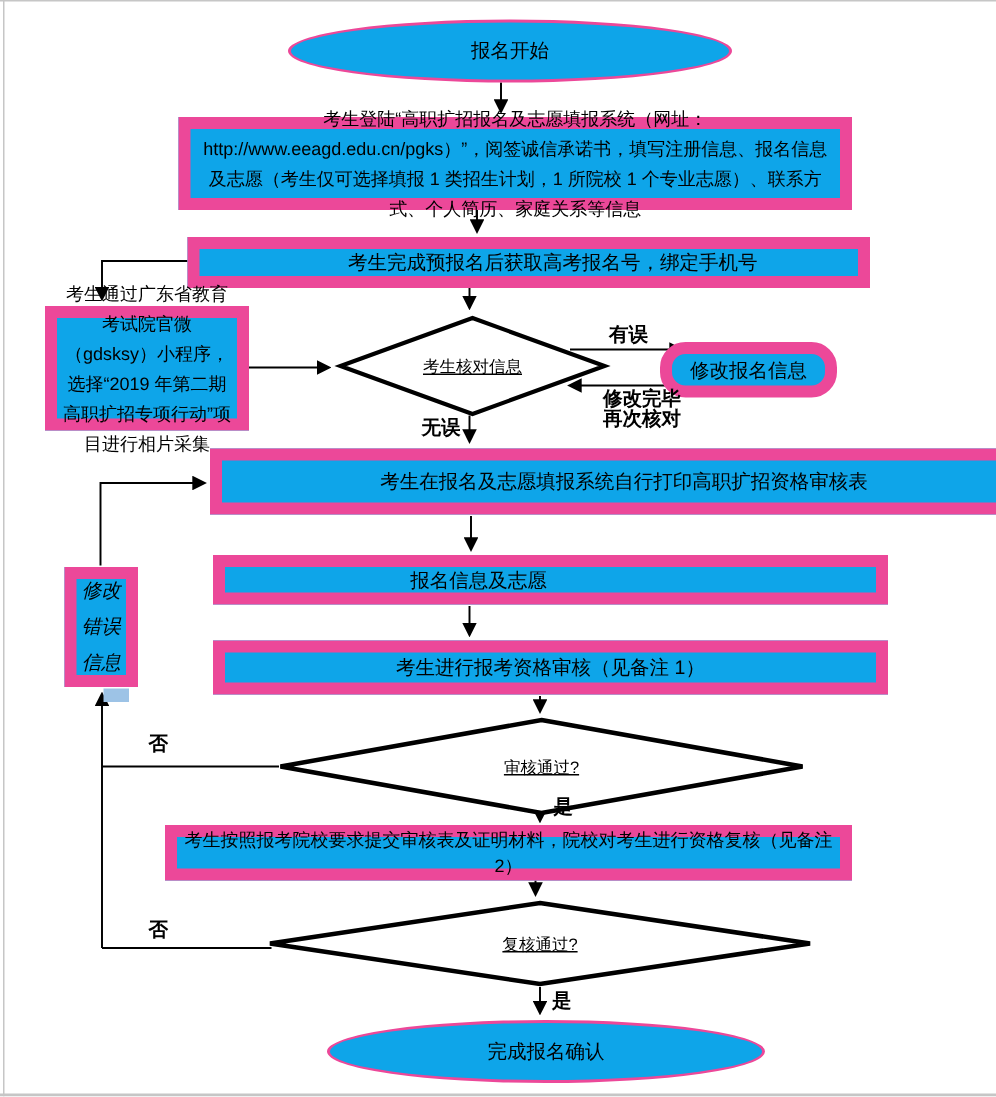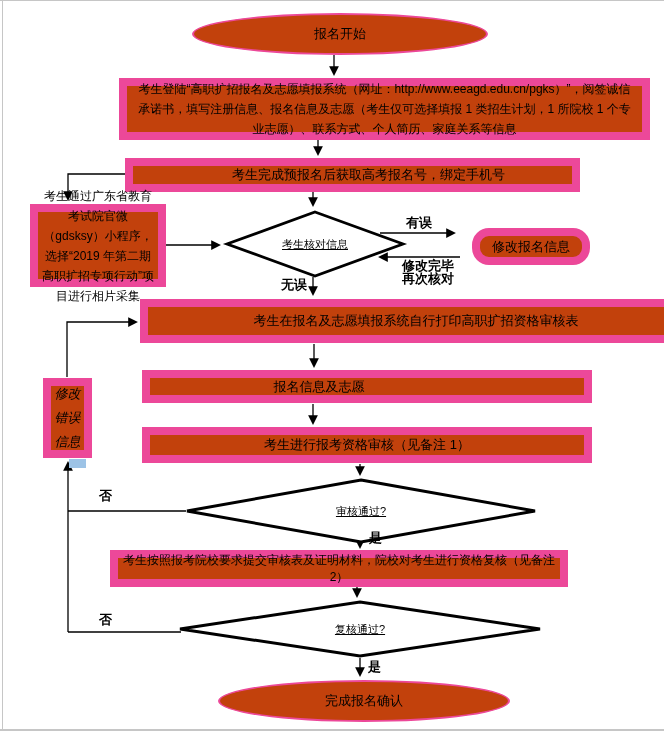--- a/index.html
+++ b/index.html
@@ -3,21 +3,21 @@
 <meta charset="utf-8">
 <style>
   html,body{margin:0;padding:0;}
   body{
     width:664px;height:731px;position:relative;background:#ffffff;
     font-family:"Liberation Sans","DejaVu Sans",sans-serif;color:#000;
     overflow:hidden;
   }
   .frame-line{position:absolute;background:#c6c6c6;}
   .node{
-    position:absolute;box-sizing:border-box;background:#c2410c;
+    position:absolute;box-sizing:border-box;background:#0ea5e9;
     border:8px solid #ec4899;display:flex;align-items:center;justify-content:center;
     text-align:center;
   }
   .ellipse{border-radius:50%;border-width:2px;}
   .dtext{
     position:absolute;display:flex;align-items:center;justify-content:center;
     text-align:center;pointer-events:none;text-decoration:underline;
   }
   .edge-label{position:absolute;font-weight:bold;font-size:13px;line-height:13px;white-space:nowrap;}
   svg.connectors{position:absolute;left:0;top:0;}
@@ -56,40 +56,40 @@
     <path d="M360,543 L360,547" marker-end="url(#ah)"></path>
     <path d="M357,587 L357,596" marker-end="url(#ah)"></path>
     <path d="M360,658 L360,675" marker-end="url(#ah)"></path>
   </g>
 </svg>
 
 <div class="node ellipse" style="left:192px;top:13px;width:296px;height:42px;font-size:13px;">
   <span>报名开始</span>
 </div>
 
-<div class="node" style="left:119px;top:78px;width:531px;height:62px;font-size:12px;line-height:20px;padding:2px 8px;">
+<div class="node" style="left:119px;top:78px;width:449px;height:62px;font-size:12px;line-height:20px;padding:2px 8px;">
   <span>考生登陆“高职扩招报名及志愿填报系统（网址：http://www.eeagd.edu.cn/pgks）”，阅签诚信承诺书，填写注册信息、报名信息及志愿（考生仅可选择填报 1 类招生计划，1 所院校 1 个专业志愿）、联系方式、个人简历、家庭关系等信息</span>
 </div>
 
 <div class="node" style="left:125px;top:158px;width:455px;height:34px;font-size:13px;padding-left:32px;">
   <span>考生完成预报名后获取高考报名号，绑定手机号</span>
 </div>
 
 <div class="node" style="left:30px;top:204px;width:136px;height:83px;font-size:12px;line-height:20px;padding:2px 3px;">
   <span>考生通过广东省教育考试院官微（gdsksy）小程序，选择“2019 年第二期高职扩招专项行动”项目进行相片采集</span>
 </div>
 
 <svg class="diamond" style="left:225px;top:210px;" width="180" height="68" viewBox="0 0 180 68">
   <polygon points="90,2 178,34 90,66 2,34" fill="#fff" stroke="#000" stroke-width="2.8"></polygon>
 </svg>
 <div class="dtext" style="left:225px;top:210px;width:180px;height:68px;font-size:11px;">
   <span>考生核对信息</span>
 </div>
 
-<div class="node" style="left:472px;top:228px;width:118px;height:37px;font-size:13px;border-radius:17px;">
+<div class="node" style="left:440px;top:228px;width:118px;height:37px;font-size:13px;border-radius:17px;">
   <span>修改报名信息</span>
 </div>
 
 <div class="node" style="left:140px;top:299px;width:552px;height:44px;font-size:13px;line-height:20px;flex-direction:column;">
   <span>考生在报名及志愿填报系统自行打印高职扩招资格审核表</span>
 </div>
 
 <div class="node" style="left:142px;top:370px;width:450px;height:33px;font-size:13px;padding-right:96px;">
   <span>报名信息及志愿</span>
 </div>

